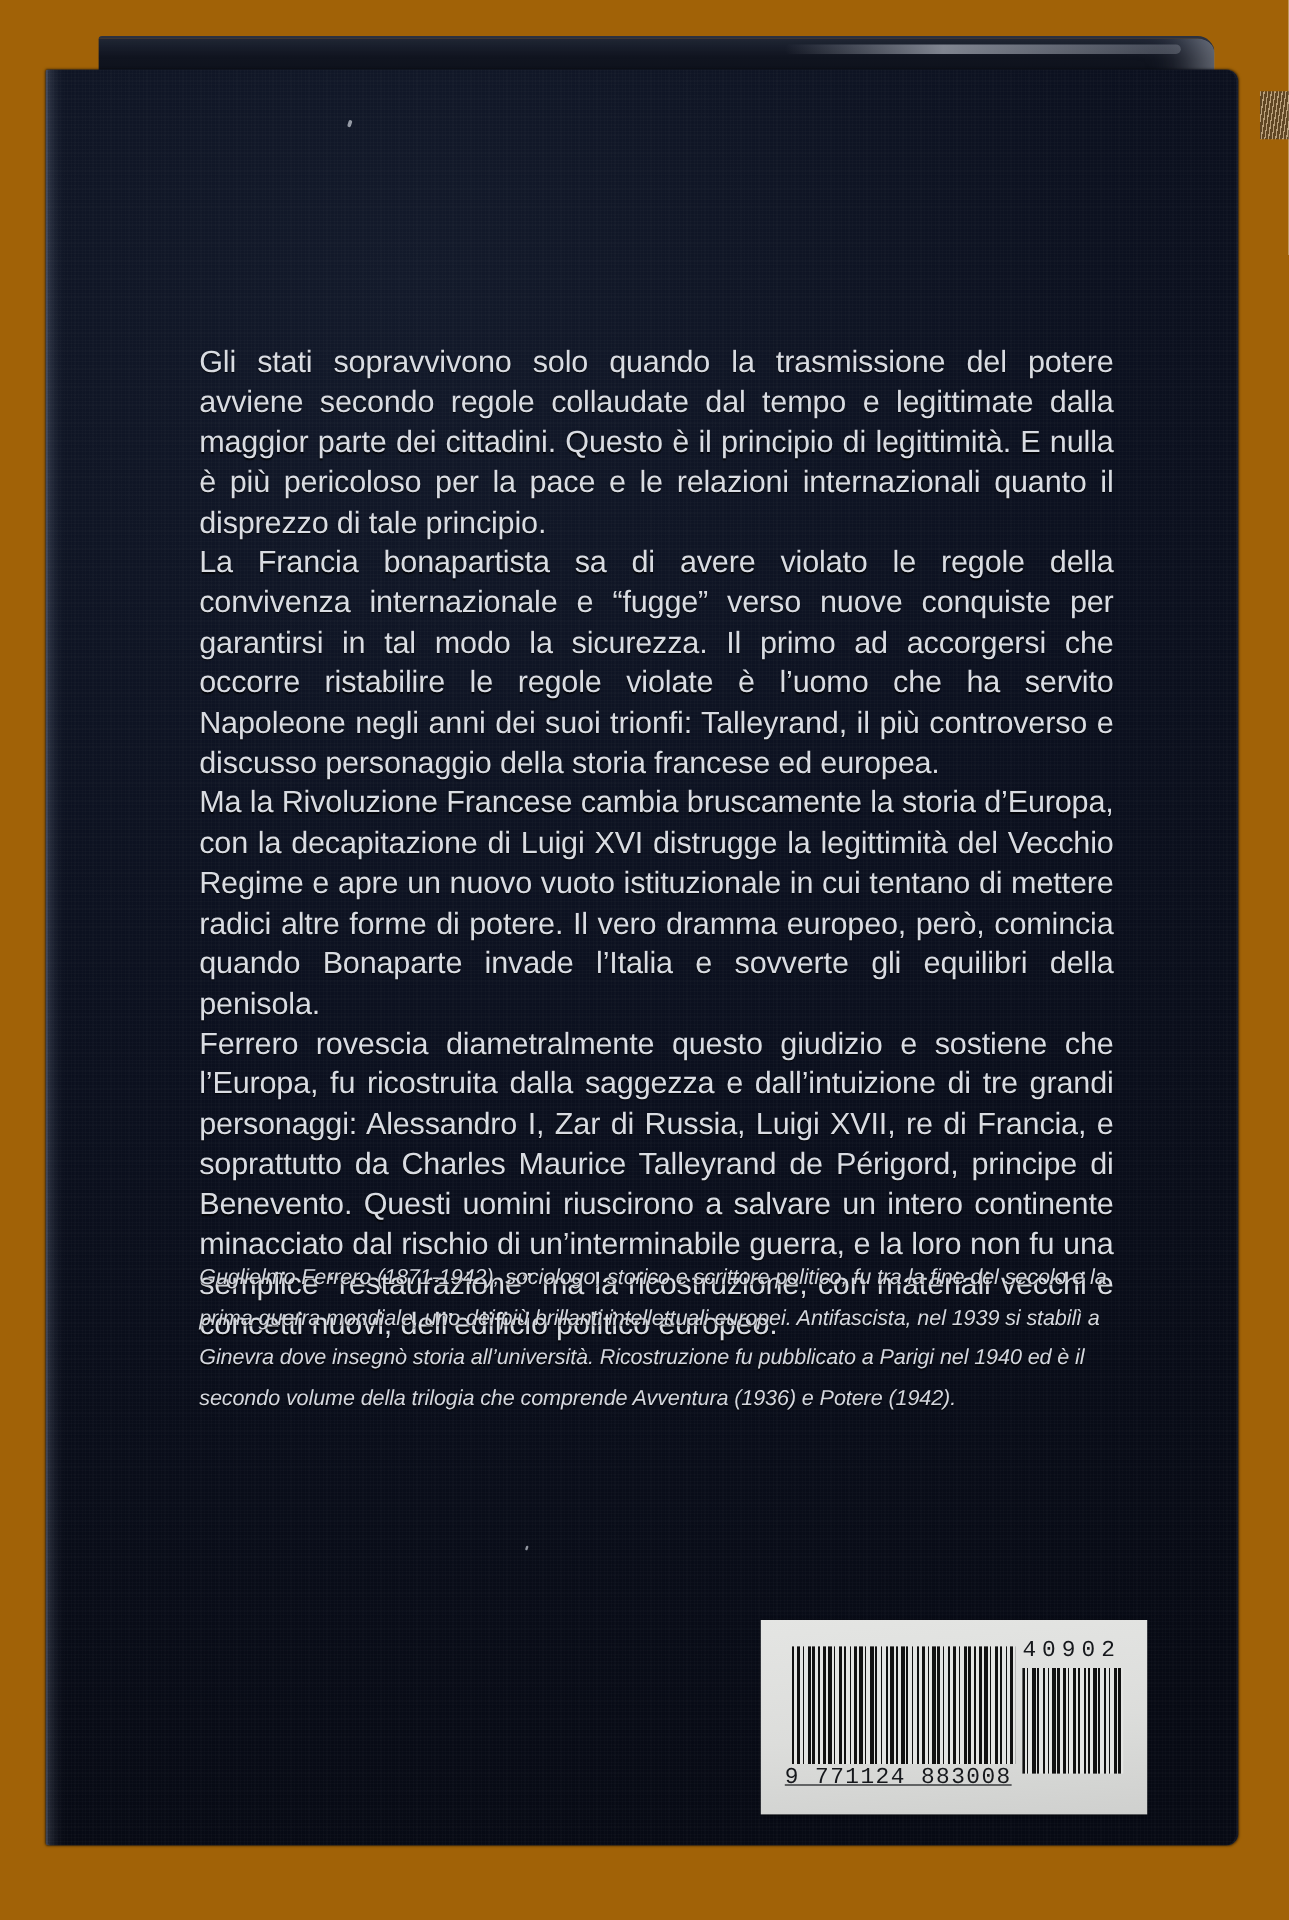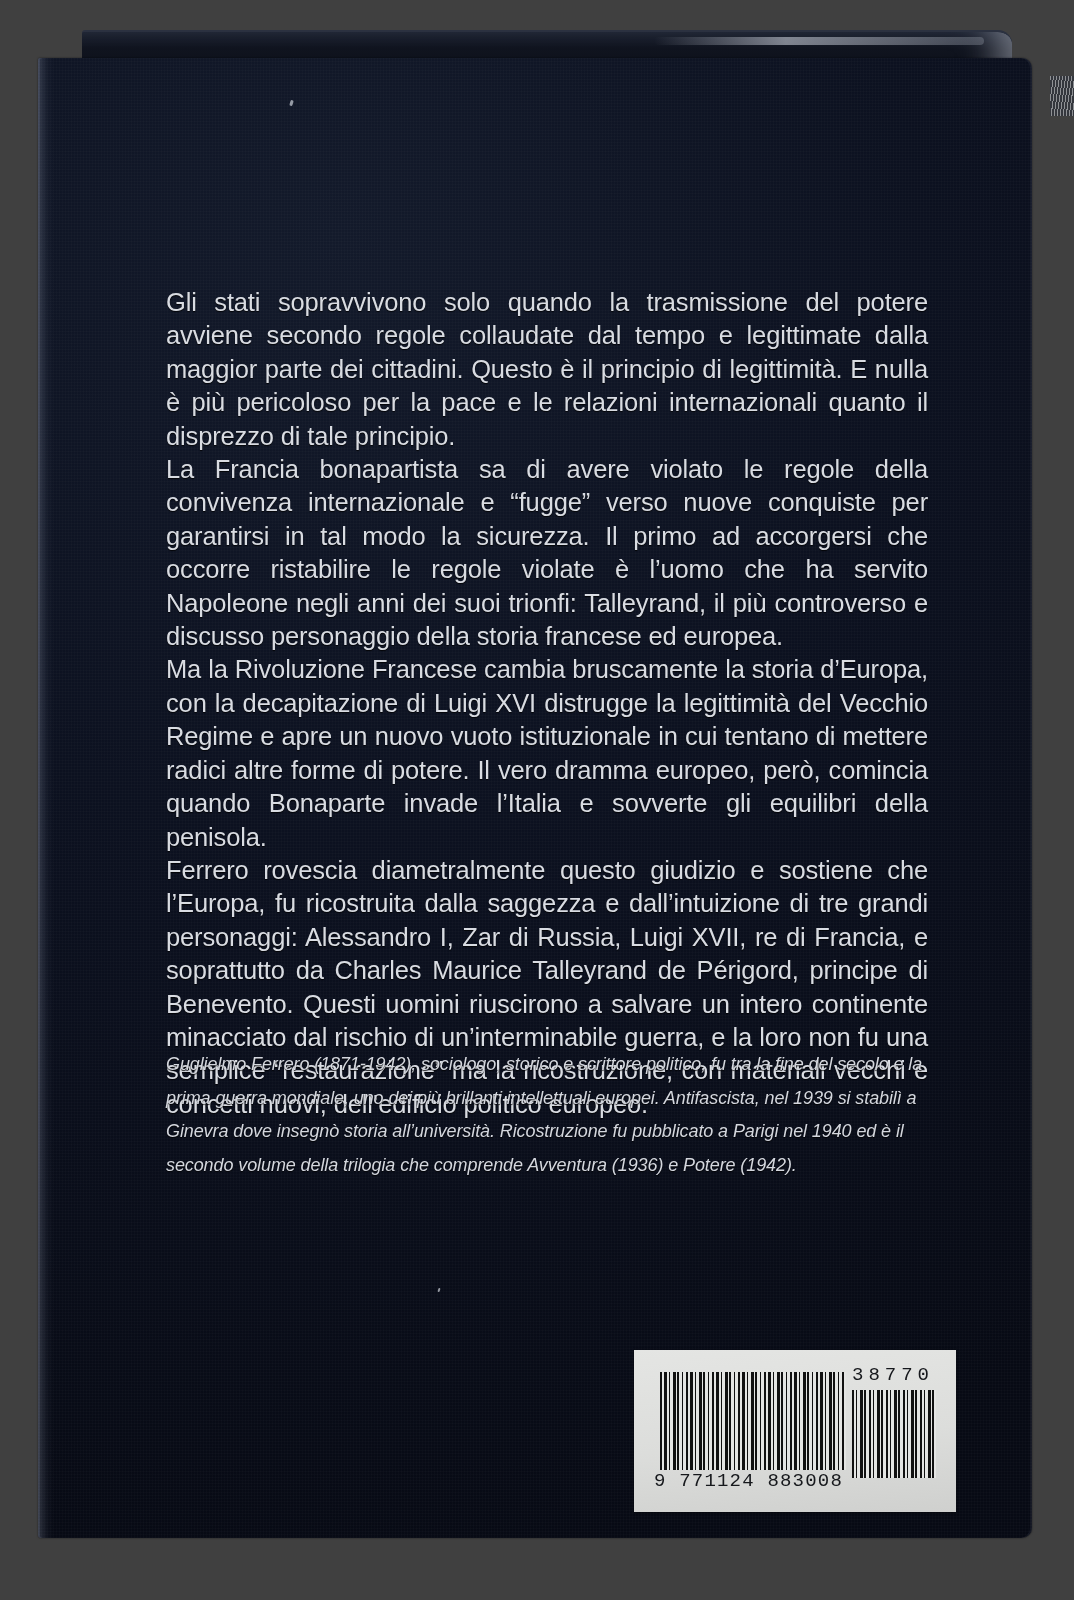--- a/index.html
+++ b/index.html
@@ -13,21 +13,21 @@
     font-family: "Liberation Sans", sans-serif;
     overflow: hidden;
     position: relative;
   }
 
   #book-photo {
     position: absolute;
     left: 0; top: 0;
     width: 1074px;
     height: 1600px;
-    background: #404040;
+    background: #a16207;
   }
 
   
   .spine-top {
     position: absolute;
     left: 82px;
     top: 30px;
     width: 930px;
     height: 56px;
     background: linear-gradient(180deg, #1b2130 0%, #10141f 30%, #090c14 100%);
@@ -174,20 +174,21 @@
   .bc-main-digits {
     position: absolute;
     left: 20px;
     top: 120px;
     width: 200px;
     font-family: "Liberation Mono", monospace;
     font-size: 19px;
     letter-spacing: 1.2px;
     color: #16181c;
     white-space: nowrap;
+    text-decoration: underline;
   }
   .bc-addon-digits {
     position: absolute;
     left: 218px;
     top: 14px;
     font-family: "Liberation Mono", monospace;
     font-size: 19px;
     letter-spacing: 5px;
     color: #16181c;
   }
@@ -226,18 +227,18 @@
       <p>Ferrero rovescia diametralmente questo giudizio e sostiene che l’Europa,  fu ricostruita dalla saggezza e dall’intuizione di tre grandi personaggi: Alessandro I, Zar di Russia, Luigi XVII, re di Francia, e soprattutto da Charles Maurice Talleyrand de Périgord, principe di Benevento. Questi uomini riuscirono a salvare un intero continente minacciato dal rischio di un’interminabile guerra, e la loro non fu una semplice “restaurazione” ma la ricostruzione, con materiali vecchi e concetti nuovi, dell’edificio politico europeo.</p>
     </div>
 
     <div class="bio">
       <p>Guglielmo Ferrero (1871-1942), sociologo, storico e scrittore politico, fu tra la fine del secolo e la prima guerra mondiale, uno dei più brillanti intellettuali europei. Antifascista, nel 1939 si stabilì a Ginevra dove insegnò storia all’università. Ricostruzione fu pubblicato a Parigi nel 1940 ed è il secondo volume della trilogia che comprende Avventura (1936) e Potere (1942).</p>
     </div>
 
     <div class="barcode-label">
       <div class="bc-main"></div>
       <div class="bc-main-digits">9 771124 883008</div>
-      <div class="bc-addon-digits">38770</div>
+      <div class="bc-addon-digits">40902</div>
       <div class="bc-addon"></div>
     </div>
 
   </div>
 </div>
 
 </body></html>

